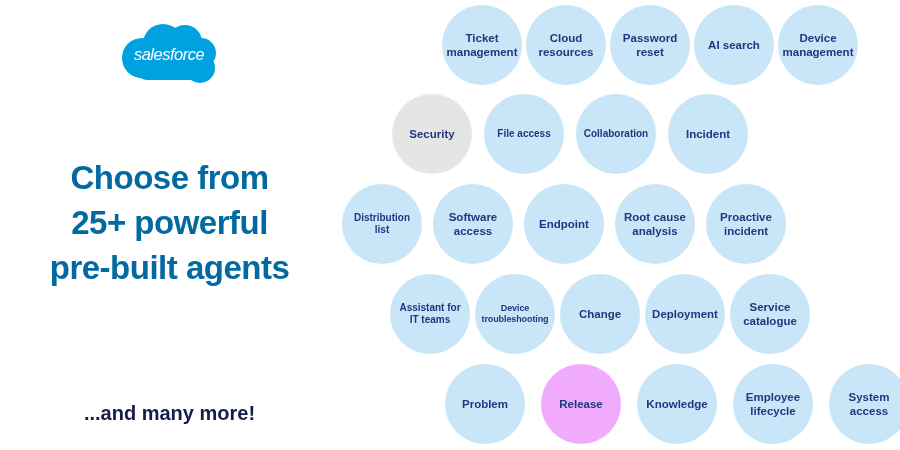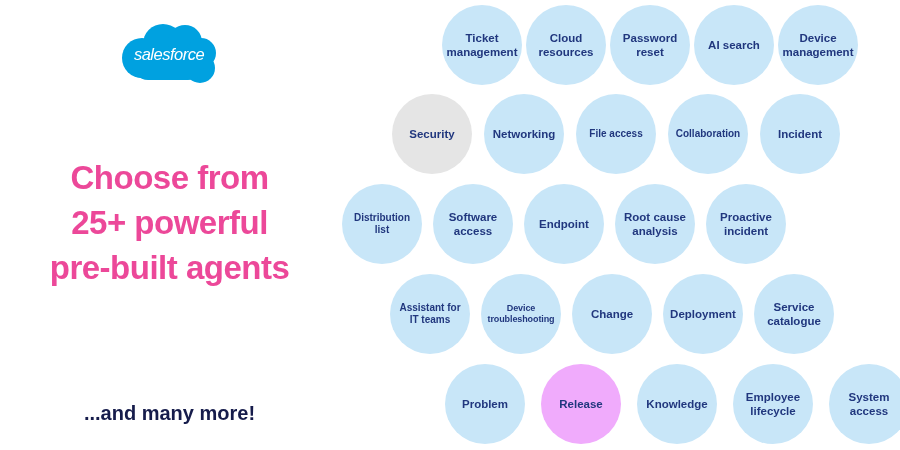--- a/index.html
+++ b/index.html
@@ -31,21 +31,21 @@
     text-align:center;
     font-weight:700;
     font-size:20px;
   }
 
   
   .agent-row { position:absolute; display:flex; }
   .row-1 { top:5px;   left:442px; gap:4px; }
   .row-2 { top:94px;  left:392px; gap:12px; }
   .row-3 { top:184px; left:342px; gap:11px; }
-  .row-4 { top:274px; left:390px; gap:11px; }
+  .row-4 { top:274px; left:390px; gap:5px; }
   .row-5 { top:364px; left:445px; gap:16px; }
 
   .agent-circle {
     width:80px; height:80px;
     border-radius:50%;
     flex:0 0 auto;
     display:flex; align-items:center; justify-content:center;
     text-align:center;
     font-weight:700;
     font-size:11.5px;
@@ -69,21 +69,21 @@
         <circle cx="45" cy="24" r="20"></circle>
         <circle cx="67" cy="22" r="17"></circle>
         <circle cx="83" cy="33" r="15"></circle>
         <circle cx="82" cy="48" r="15"></circle>
         <rect x="14" y="28" width="72" height="32" rx="16"></rect>
       </g>
       <text x="51" y="40" text-anchor="middle" font-size="16.5" font-style="italic" letter-spacing="-0.5" fill="#FFFFFF" font-family="Liberation Sans, sans-serif">salesforce</text>
     </svg>
   </div>
 
-  <div class="headline" style="color: #ec4899;">
+  <div class="headline" style="color: #0369a1;">
     <div>Choose from</div>
     <div>25+ powerful</div>
     <div>pre-built agents</div>
   </div>
 
   <div class="footnote" style="color: rgb(22, 28, 75);">...and many more!</div>
 
   <div>
       <div class="agent-row row-1">
         <div class="agent-circle" style="background: rgb(200, 230, 248); color: rgb(33, 55, 126);">
@@ -102,23 +102,20 @@
           <span>AI search</span>
         </div>
         <div class="agent-circle" style="background: rgb(200, 230, 248); color: rgb(33, 55, 126);">
           <span>Device
 management</span>
         </div>
       </div>
       <div class="agent-row row-2">
         <div class="agent-circle" style="background: #e5e5e5; color: rgb(33, 55, 126);">
           <span>Security</span>
-        </div>
-        <div class="agent-circle" style="background: rgb(200, 230, 248); color: rgb(33, 55, 126);">
-          <span>Networking</span>
         </div>
         <div class="agent-circle fs-s" style="background: rgb(200, 230, 248); color: rgb(33, 55, 126);">
           <span>File access</span>
         </div>
         <div class="agent-circle fs-s" style="background: rgb(200, 230, 248); color: rgb(33, 55, 126);">
           <span>Collaboration</span>
         </div>
         <div class="agent-circle" style="background: rgb(200, 230, 248); color: rgb(33, 55, 126);">
           <span>Incident</span>
         </div>

